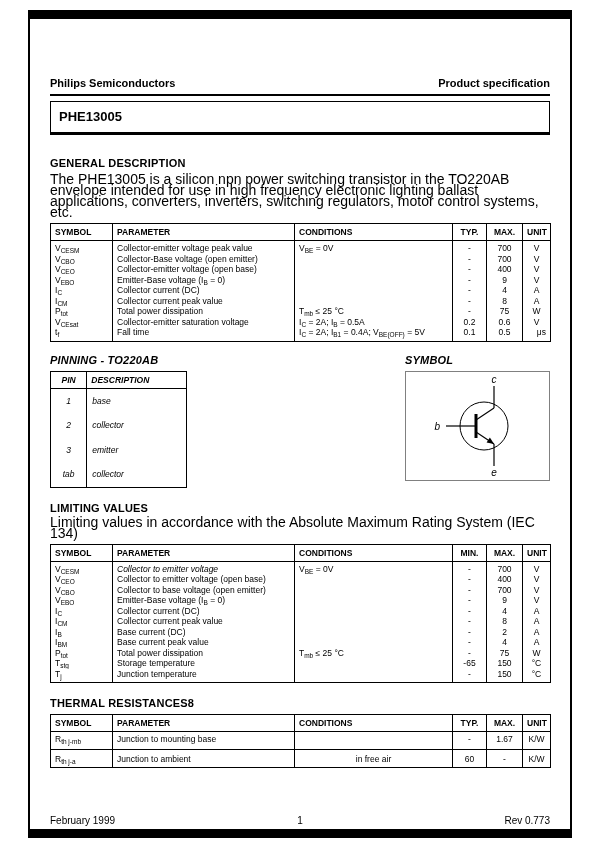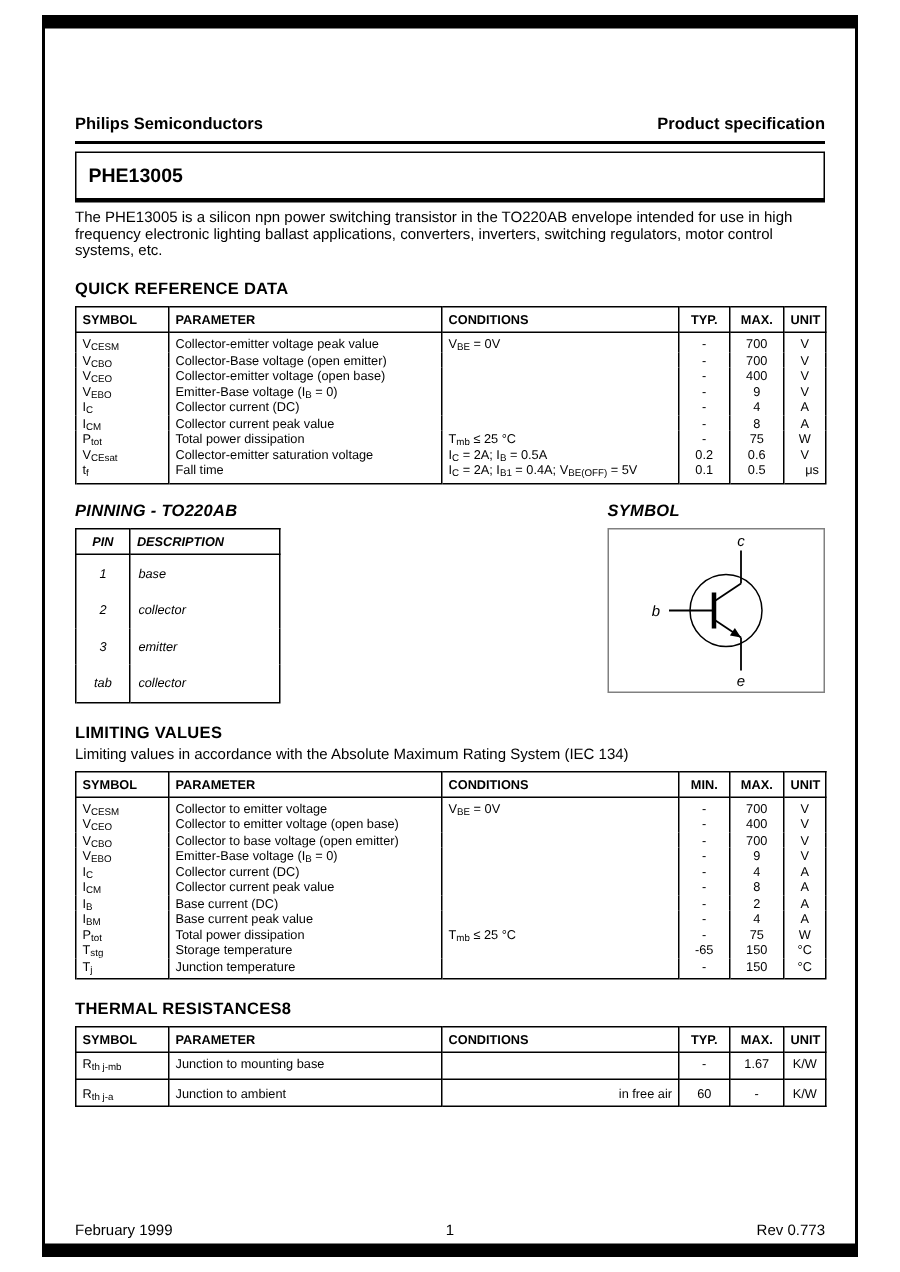--- a/index.html
+++ b/index.html
@@ -18,21 +18,21 @@
   .doc-header { display:flex; justify-content:space-between; font-size:11px; font-weight:bold; }
   .header-rule { margin-top:5px; height:2px; background:#000; }
   .title-bar {
     margin-top:5px; border:1px solid #000; border-bottom:3px solid #000;
     padding:7px 8px 8px 8px; display:flex; justify-content:space-between; align-items:center;
   }
   .doc-title, .part-no { font-size:13px; font-weight:bold; }
   .sec { font-size:11px; font-weight:bold; margin-top:14px; letter-spacing:0.2px; }
   .sec.gd { margin-top:22px; }
   .sec.nom { margin-top:0; }
-  .body-text { font-size:10px; line-height:11px; margin-top:5px; }
+  .body-text { font-size:14px; line-height:11px; margin-top:5px; }
   .sub-note { margin-top:3px; }
   table { border-collapse:collapse; table-layout:fixed; }
   .data-table { width:500px; border:1px solid #000; margin-top:5px; font-size:8.5px; }
   .data-table th { border:1px solid #000; padding:3px 4px; font-size:8.5px; font-weight:bold; }
   .data-table td {
     border-left:1px solid #000; border-right:1px solid #000;
     padding:0 4px; line-height:10.5px; vertical-align:top;
     overflow:hidden; white-space:nowrap;
   }
   .data-table tbody tr:first-child td { padding-top:2px; }
@@ -63,23 +63,23 @@
   <div class="doc-header">
     <span>Philips Semiconductors</span>
     <span>Product specification</span>
   </div>
   <div class="header-rule"></div>
 
   <div class="title-bar">
     <span class="part-no">PHE13005</span>
   </div>
 
+  <h2 class="sec gd">GENERAL DESCRIPTION</h2>
   <p class="body-text">The PHE13005 is a silicon npn power switching transistor in the TO220AB envelope intended for use in high frequency electronic lighting ballast applications, converters, inverters, switching regulators, motor control systems, etc.</p>
 
-  <h2 class="sec">QUICK REFERENCE DATA</h2>
   <table class="data-table" data-table="quick_reference.table">
       <colgroup>
         <col style="width: 62px;">
         <col style="width: 182px;">
         <col style="width: 158px;">
         <col style="width: 34px;">
         <col style="width: 36px;">
         <col style="width: 28px;">
       </colgroup>
       <thead>
@@ -241,21 +241,21 @@
           <th style="text-align: left;">PARAMETER</th>
           <th style="text-align: left;">CONDITIONS</th>
           <th style="text-align: center;">MIN.</th>
           <th style="text-align: center;">MAX.</th>
           <th style="text-align: center;">UNIT</th>
         </tr>
       </thead>
       <tbody>
         <tr>
           <td style="text-align: left;">V<sub>CESM</sub></td>
-          <td style="text-align: left;">Collector to emitter voltage</td>
+          <td style="text-align: left; font-style: italic;">Collector to emitter voltage</td>
           <td style="text-align: left;">V<sub>BE</sub> = 0V</td>
           <td style="text-align: center;">-</td>
           <td style="text-align: center;">700</td>
           <td style="text-align: center;">V</td>
         </tr>
         <tr>
           <td style="text-align: left;">V<sub>CEO</sub></td>
           <td style="text-align: left;">Collector to emitter voltage (open base)</td>
           <td style="text-align: left;"></td>
           <td style="text-align: center;">-</td>
@@ -362,21 +362,21 @@
           <td style="text-align: left;">R<sub>th j-mb</sub></td>
           <td style="text-align: left;">Junction to mounting base</td>
           <td style="text-align: left;"></td>
           <td style="text-align: center;">-</td>
           <td style="text-align: center;">1.67</td>
           <td style="text-align: center;">K/W</td>
         </tr>
         <tr>
           <td style="text-align: left;">R<sub>th j-a</sub></td>
           <td style="text-align: left;">Junction to ambient</td>
-          <td style="text-align: right;">in free air</td>
+          <td style="text-align: center;">in free air</td>
           <td style="text-align: center;">60</td>
           <td style="text-align: center;">-</td>
           <td style="text-align: center;">K/W</td>
         </tr>
       </tbody>
     </table>
 
 </div>
 
 <div class="footer">

